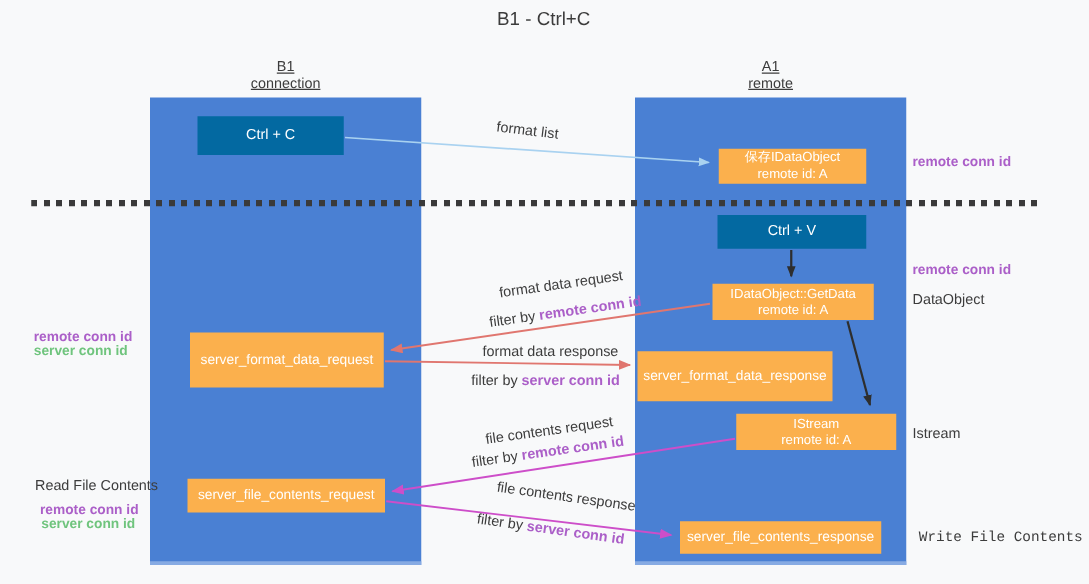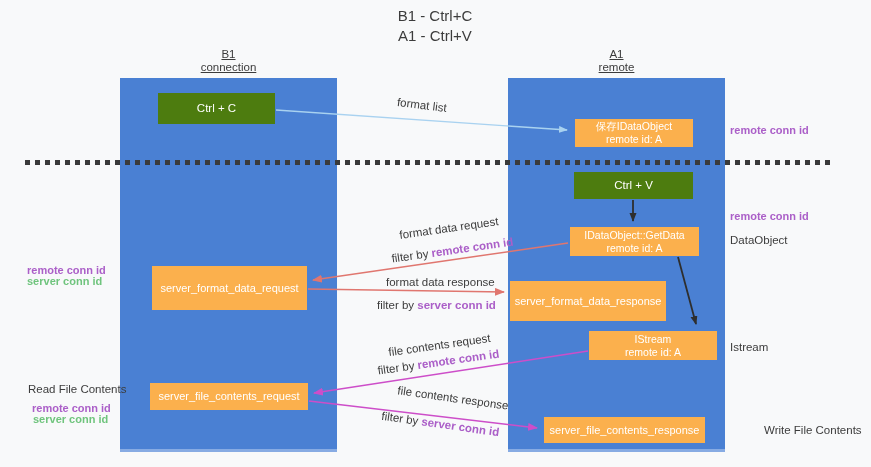--- a/index.html
+++ b/index.html
@@ -8,41 +8,40 @@
   .title{position:absolute;left:295px;top:6px;width:280px;text-align:center;
          font-size:15px;line-height:20px;color:#3c3c3c;}
   .lane-header{position:absolute;top:48px;width:217px;text-align:center;
                font-size:11.5px;line-height:13px;color:#3c3c3c;text-decoration:underline;}
   .lane{position:absolute;top:78px;width:217px;height:374px;background:#4a80d3;
         box-sizing:border-box;border-bottom:3px solid #87abe3;}
   .dashed{position:absolute;left:25px;top:160px;width:808px;height:5px;
           background:repeating-linear-gradient(90deg,#3a3a3a 0 5px,rgba(0,0,0,0) 5px 10px);}
   .box{position:absolute;display:flex;flex-direction:column;align-items:center;
        justify-content:center;color:#fff;text-align:center;font-size:11px;line-height:13px;}
-  .green{background:#4d7c0f;font-size:11.5px;}
+  .green{background:#0369a1;font-size:11.5px;}
   .orange{background:#fbb04d;text-align:center;}
   .two-line{font-size:10.5px;}
   .anno{position:absolute;font-size:11px;white-space:nowrap;color:#3c3c3c;}
   .anno-lg{font-size:11.5px;}
   .purple{color:#ab5fc8;font-weight:bold;}
   .greentxt{color:#6fc47d;font-weight:bold;}
   .edge-label{position:absolute;font-size:11.5px;color:#3c3c3c;white-space:nowrap;}
   .rot-neg{transform:rotate(-8deg);}
   .rot-pos{transform:rotate(8deg);}
   .rot-pos-sm{transform:rotate(7deg);}
   svg.arrows{position:absolute;left:0;top:0;pointer-events:none;}
 </style>
 </head>
 <body>
 
 <div class="canvas">
 
   <div class="title">
     <div>B1 - Ctrl+C</div>
-    <div>A1 - Ctrl+V</div>
   </div>
 
   <div class="lane-header" style="left:120px;">
     <div>B1</div>
     <div>connection</div>
   </div>
   <div class="lane-header" style="left:508px;">
     <div>A1</div>
     <div>remote</div>
   </div>
@@ -134,21 +133,21 @@
 
   <div class="edge-label rot-pos" style="left:397px;top:392px;">file contents response</div>
   <div class="edge-label rot-pos" style="left:381px;top:418px;">
     <span>filter by </span><span class="purple">server conn id</span>
   </div>
 
   <div class="anno purple" style="left:730px;top:124px;">remote conn id</div>
   <div class="anno purple" style="left:730px;top:210px;">remote conn id</div>
   <div class="anno anno-lg" style="left:730px;top:234px;">DataObject</div>
   <div class="anno anno-lg" style="left:730px;top:341px;">Istream</div>
-  <div class="anno anno-lg" style="left:764px;top:424px;">Write File Contents</div>
+  <div class="anno anno-lg" style="left:735px;top:424px;font-family:Liberation Mono, monospace;">Write File Contents</div>
 
   <div class="anno anno-lg" style="left:28px;top:383px;">Read File Contents</div>
   <div class="anno purple" style="left:27px;top:264px;">remote conn id</div>
   <div class="anno greentxt" style="left:27px;top:275px;">server conn id</div>
   <div class="anno purple" style="left:32px;top:402px;">remote conn id</div>
   <div class="anno greentxt" style="left:33px;top:413px;">server conn id</div>
 
 </div>
 
 </body></html>

